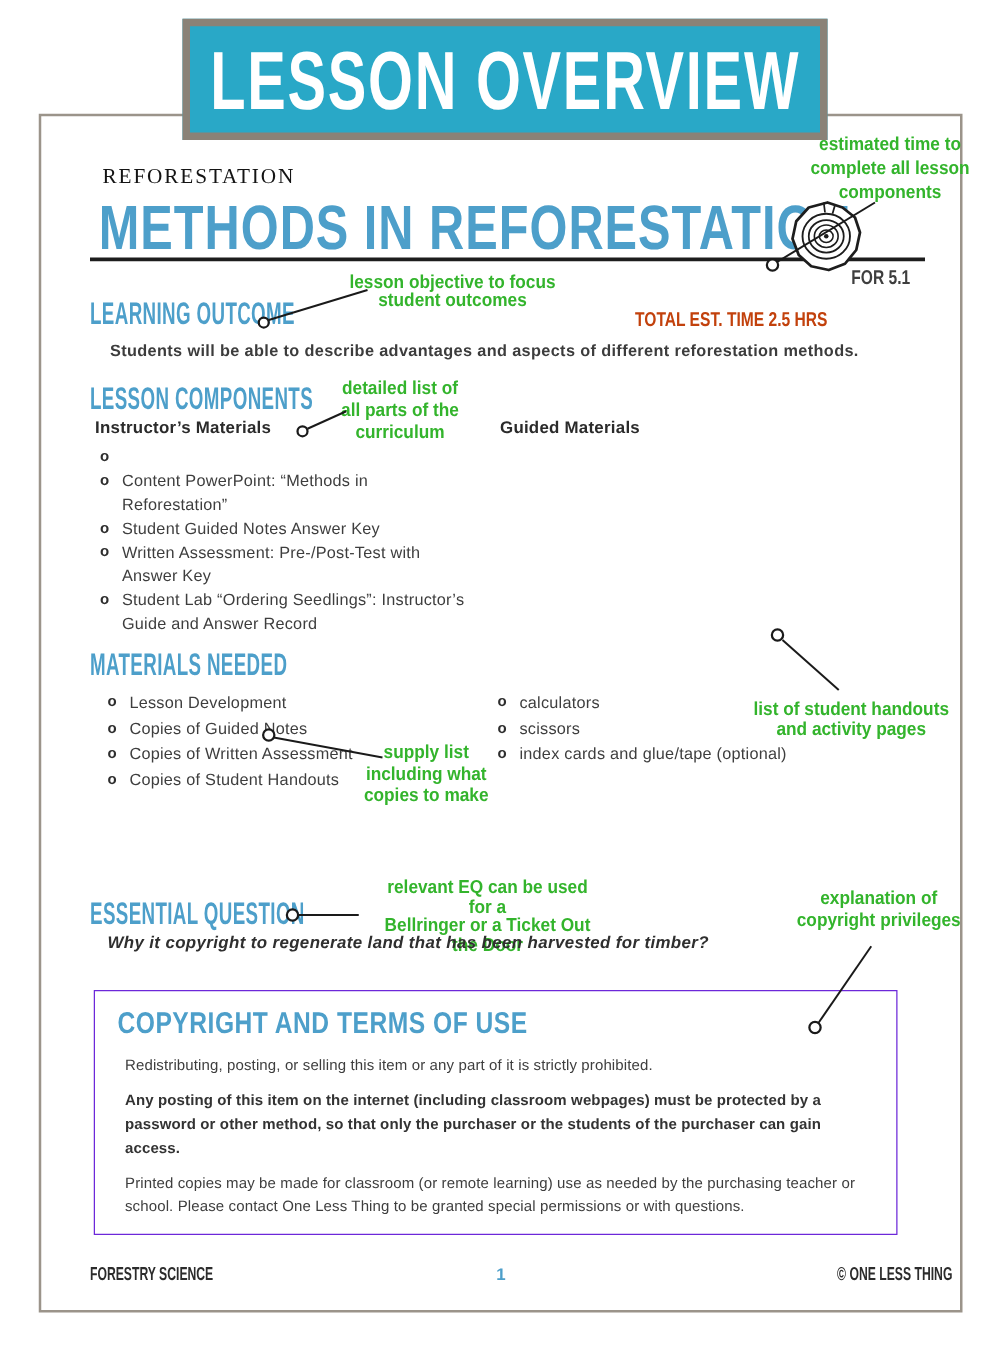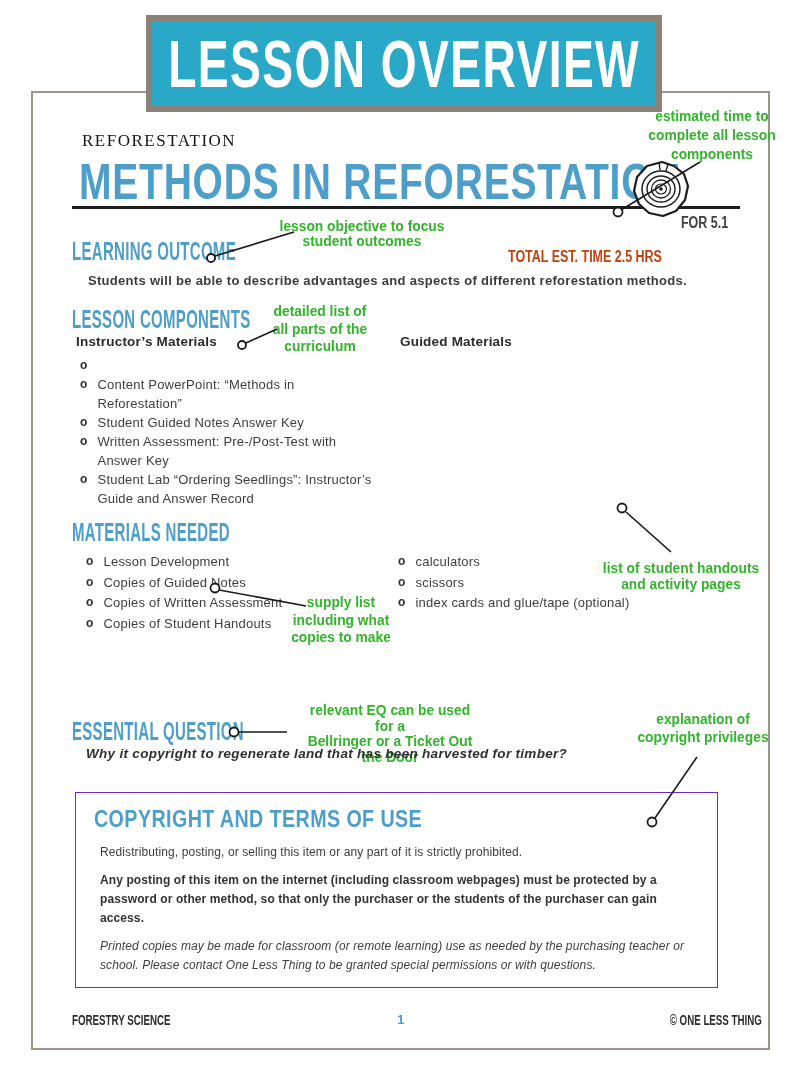--- a/index.html
+++ b/index.html
@@ -56,21 +56,21 @@
   .mn2{left:398px;top:552px;width:320px;}
 
   .question{left:86px;top:746px;width:620px;font-size:13.5px;font-weight:bold;font-style:italic;
             color:#2f2f2f;letter-spacing:.3px;z-index:2;}
 
   .cbox{left:75px;top:792px;width:609px;border:1px solid #6d28d9;background:#fff;z-index:2;
         padding:10px 16px 12px 16px;}
   .cbox h2{margin:2px 0 10px 2px;}
   .cbox .h-cr{font-size:24px;color:#4d9fca;letter-spacing:.5px;}
   .cbox p{margin:0 0 9px 8px;font-size:12px;line-height:19px;color:#3e3e3e;letter-spacing:.1px;}
-  .cbox p.last{margin-bottom:0;font-style:italic;}
+  .cbox p.last{margin-bottom:0;}
   .cbox strong{color:#333;}
 
   .foot{z-index:2;font-size:15px;color:#2c2c2c;}
   .f-left{left:72px;top:1011px;}
   .f-page{left:397px;top:1012px;color:#4d9fca;font-weight:bold;font-size:13.5px;}
   .f-right{left:620px;top:1011px;width:132px;text-align:right;}
   .f-right .cond{transform-origin:right top;}
 
   .tree{left:628px;top:158px;z-index:3;}
   .overlay{left:0;top:0;z-index:4;pointer-events:none;}

